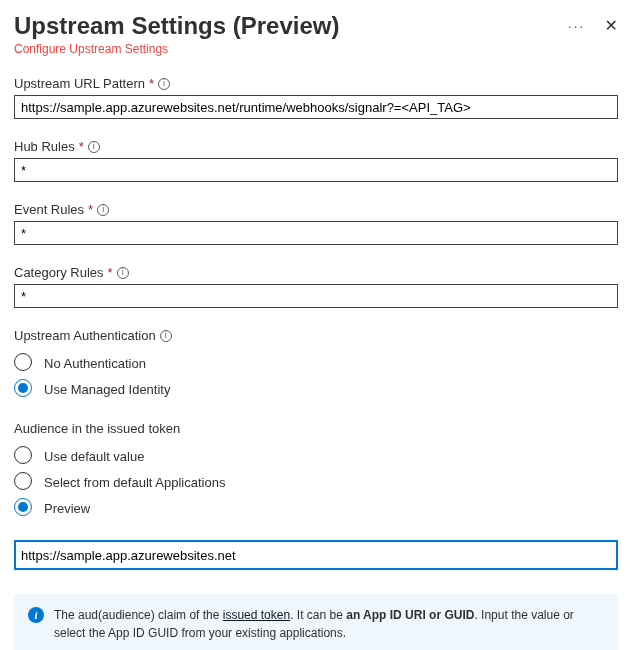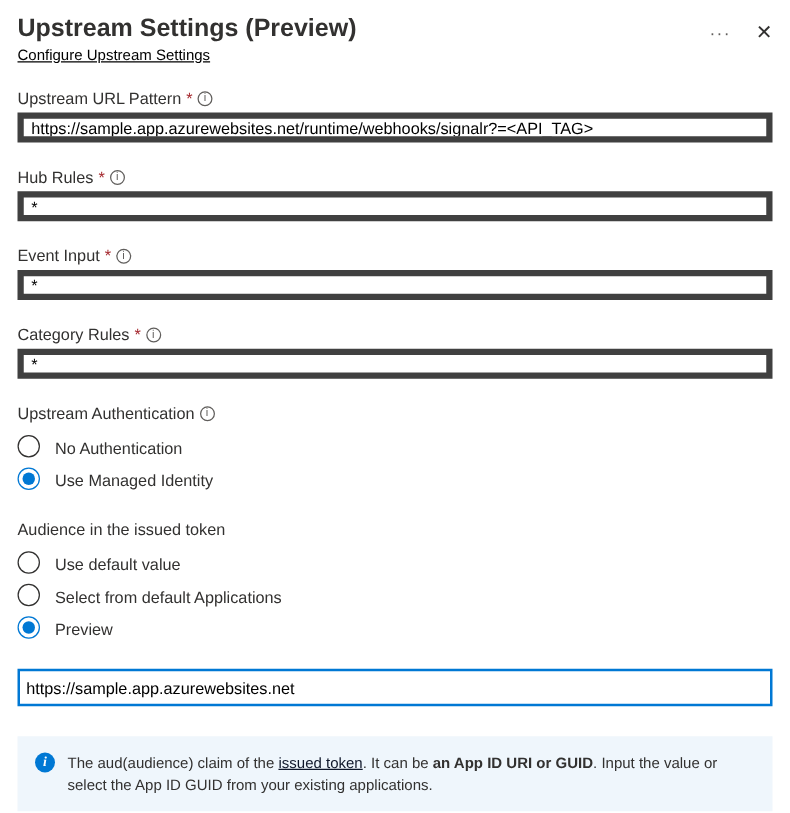--- a/index.html
+++ b/index.html
@@ -7,22 +7,22 @@
     margin: 0;
     padding: 12px 14px;
     font-family: "Segoe UI", Arial, sans-serif;
     font-size: 13px;
     color: #323130;
     width: 632px;
     background: #fff;
   }
   .header { display: flex; align-items: flex-start; }
   .title-block { flex: 1; }
-  .title { font-size: 20px; font-weight: 600; margin: 0; }
-  .subtitle { font-size: 12px; color: #000000; margin-top: 2px; text-decoration: underline; }
+  .title { font-size: 24px; font-weight: 600; margin: 0; }
+  .subtitle { font-size: 12px; color: #ef4444; margin-top: 2px; }
   .more-icon { font-size: 14px; color: #605e5c; margin: 6px 0 0 6px; cursor: pointer; letter-spacing: 1px;}
   .close-icon { font-size: 16px; color: #323130; margin: 4px 0 0 0; cursor: pointer; font-weight: 300;}
   .field { margin-top: 20px; }
   .label { font-size: 13px; margin-bottom: 4px; display: flex; align-items: center; gap: 4px;}
   .req { color: #a4262c; }
   .info-icon {
     display: inline-flex;
     width: 12px; height: 12px;
     border: 1px solid #605e5c;
     border-radius: 50%;
@@ -32,21 +32,21 @@
     color: #605e5c;
     font-style: normal;
     line-height: 1;
   }
   .text-input {
     width: 100%;
     height: 24px;
     padding: 2px 6px;
     font-size: 13px;
     font-family: inherit;
-    border: 5px solid #404040;
+    border: 1px solid #404040;
     background: #fff;
     outline: none;
   }
   .text-input.focused {
     border: 2px solid #0078d4;
     padding: 13px 5px;
   }
   .radio-group { margin-top: 6px; }
   .radio-row {
     display: flex;
@@ -124,21 +124,21 @@
   <div class="label">
     <span>Hub Rules</span>
     <span class="req">*</span>
     <span class="info-icon">i</span>
   </div>
   <input class="text-input" value="*" style="">
 </div>
 
 <div class="field">
   <div class="label">
-    <span>Event Input</span>
+    <span>Event Rules</span>
     <span class="req">*</span>
     <span class="info-icon">i</span>
   </div>
   <input class="text-input" value="*" style="">
 </div>
 
 <div class="field">
   <div class="label">
     <span>Category Rules</span>
     <span class="req">*</span>

